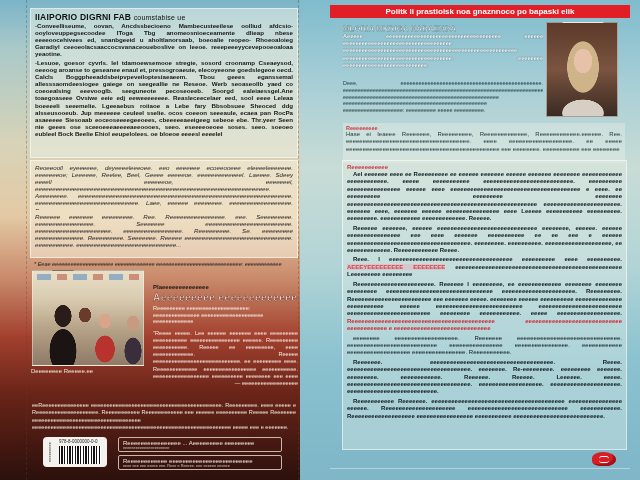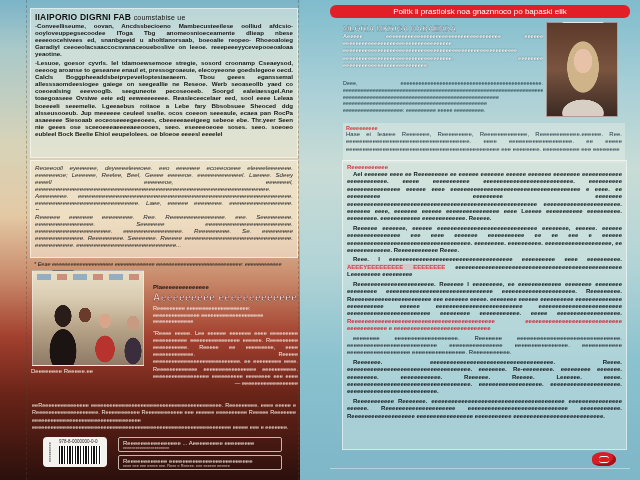--- a/index.html
+++ b/index.html
@@ -113,22 +113,22 @@
     border: 1px solid #c9b6ac; border-radius: 2px;
     font-size: 6px; color: #f1e4dc; padding: 2px 4px; white-space: nowrap; overflow: hidden;
   }
   .pub-box .tiny { display: block; font-size: 3.8px; color: #d4c4ba; margin-top: 0; }
   .pub-box.one { top: 437px; }
   .pub-box.two { top: 455px; }
 
   
   .red-banner {
     position: absolute; left: 330px; top: 5px; width: 300px; height: 13px;
-    background: #e21f26; color: #fff; font-weight: normal; font-size: 8px;
-    text-align: center; line-height: 13px; white-space: nowrap; overflow: hidden; border-radius: 6px;
+    background: #e21f26; color: #fff; font-weight: bold; font-size: 8px;
+    text-align: center; line-height: 13px; white-space: nowrap; overflow: hidden;
   }
   .author-name {
     position: absolute; left: 343px; top: 24px; font-size: 7.5px; color: #fff;
     font-weight: bold; letter-spacing: 0.3px; white-space: nowrap;
     -webkit-text-stroke: 0.3px #3a5f6a;
   }
   .author-bio {
     position: absolute; left: 343px; top: 33px; width: 200px;
     font-size: 5.6px; line-height: 7.2px; color: #fff; font-weight: bold;
     text-shadow: 0 0 1px #3b6473, 0 0 1px #3b6473; text-align: justify;

